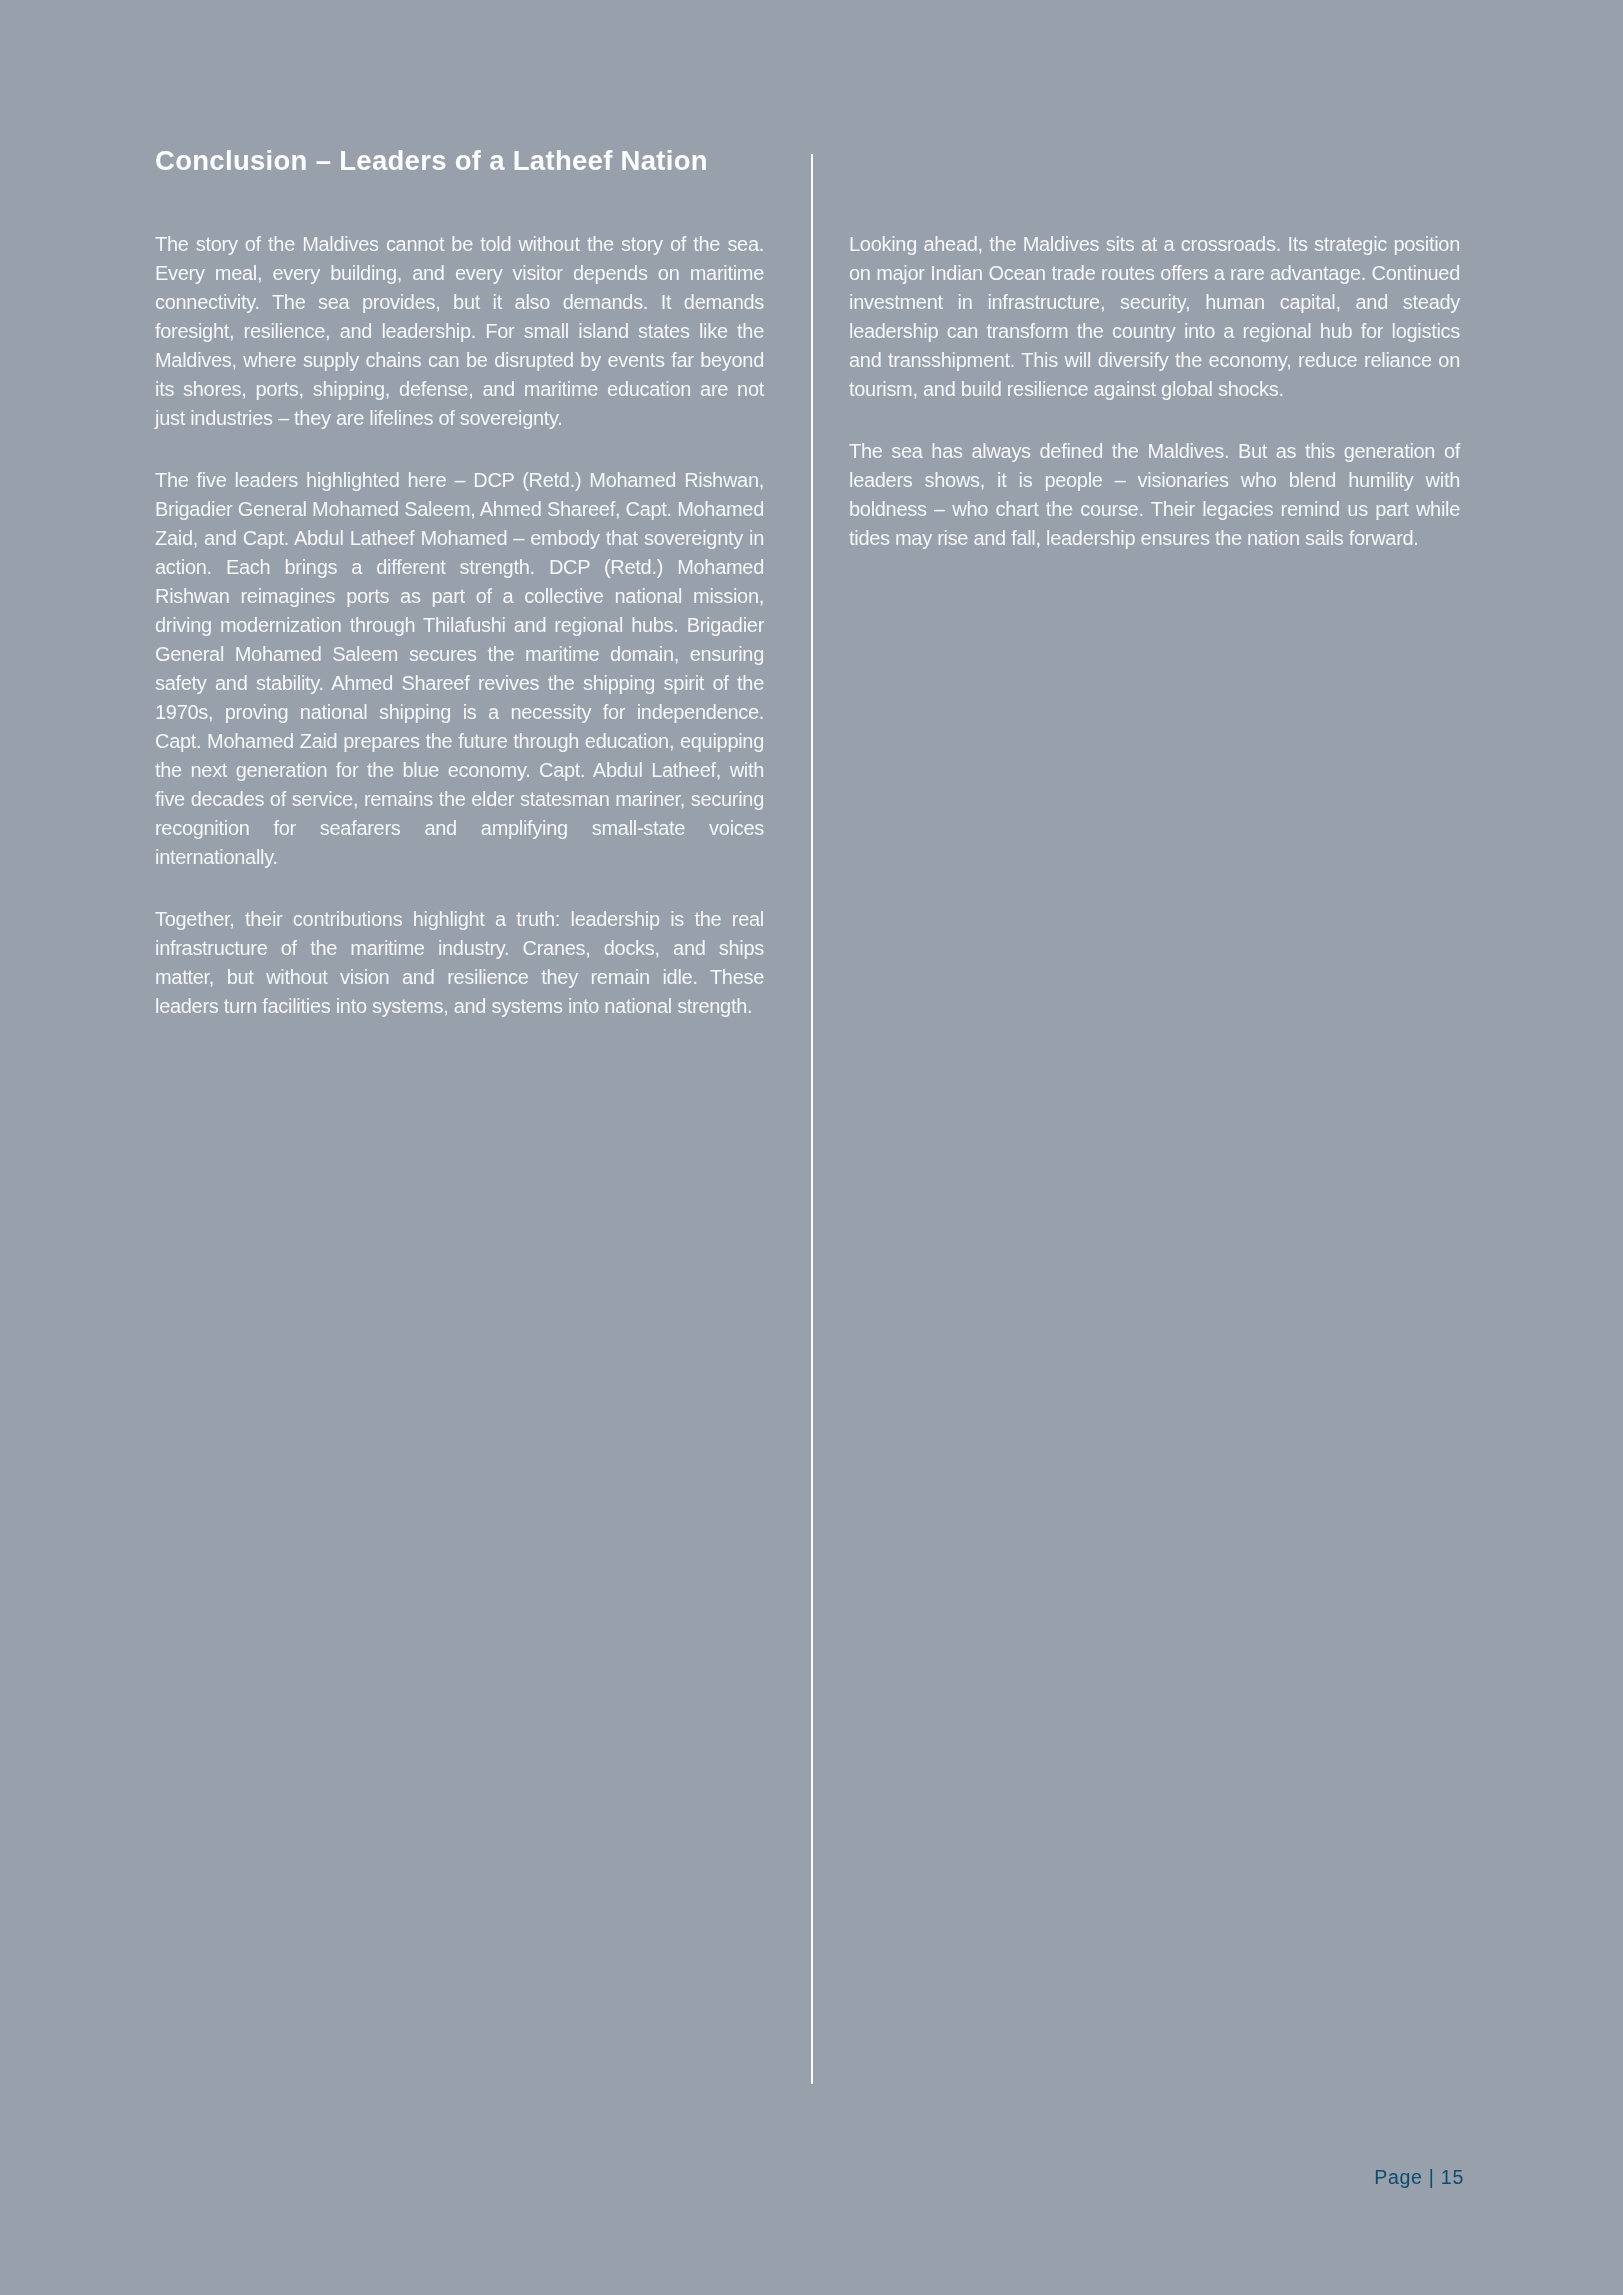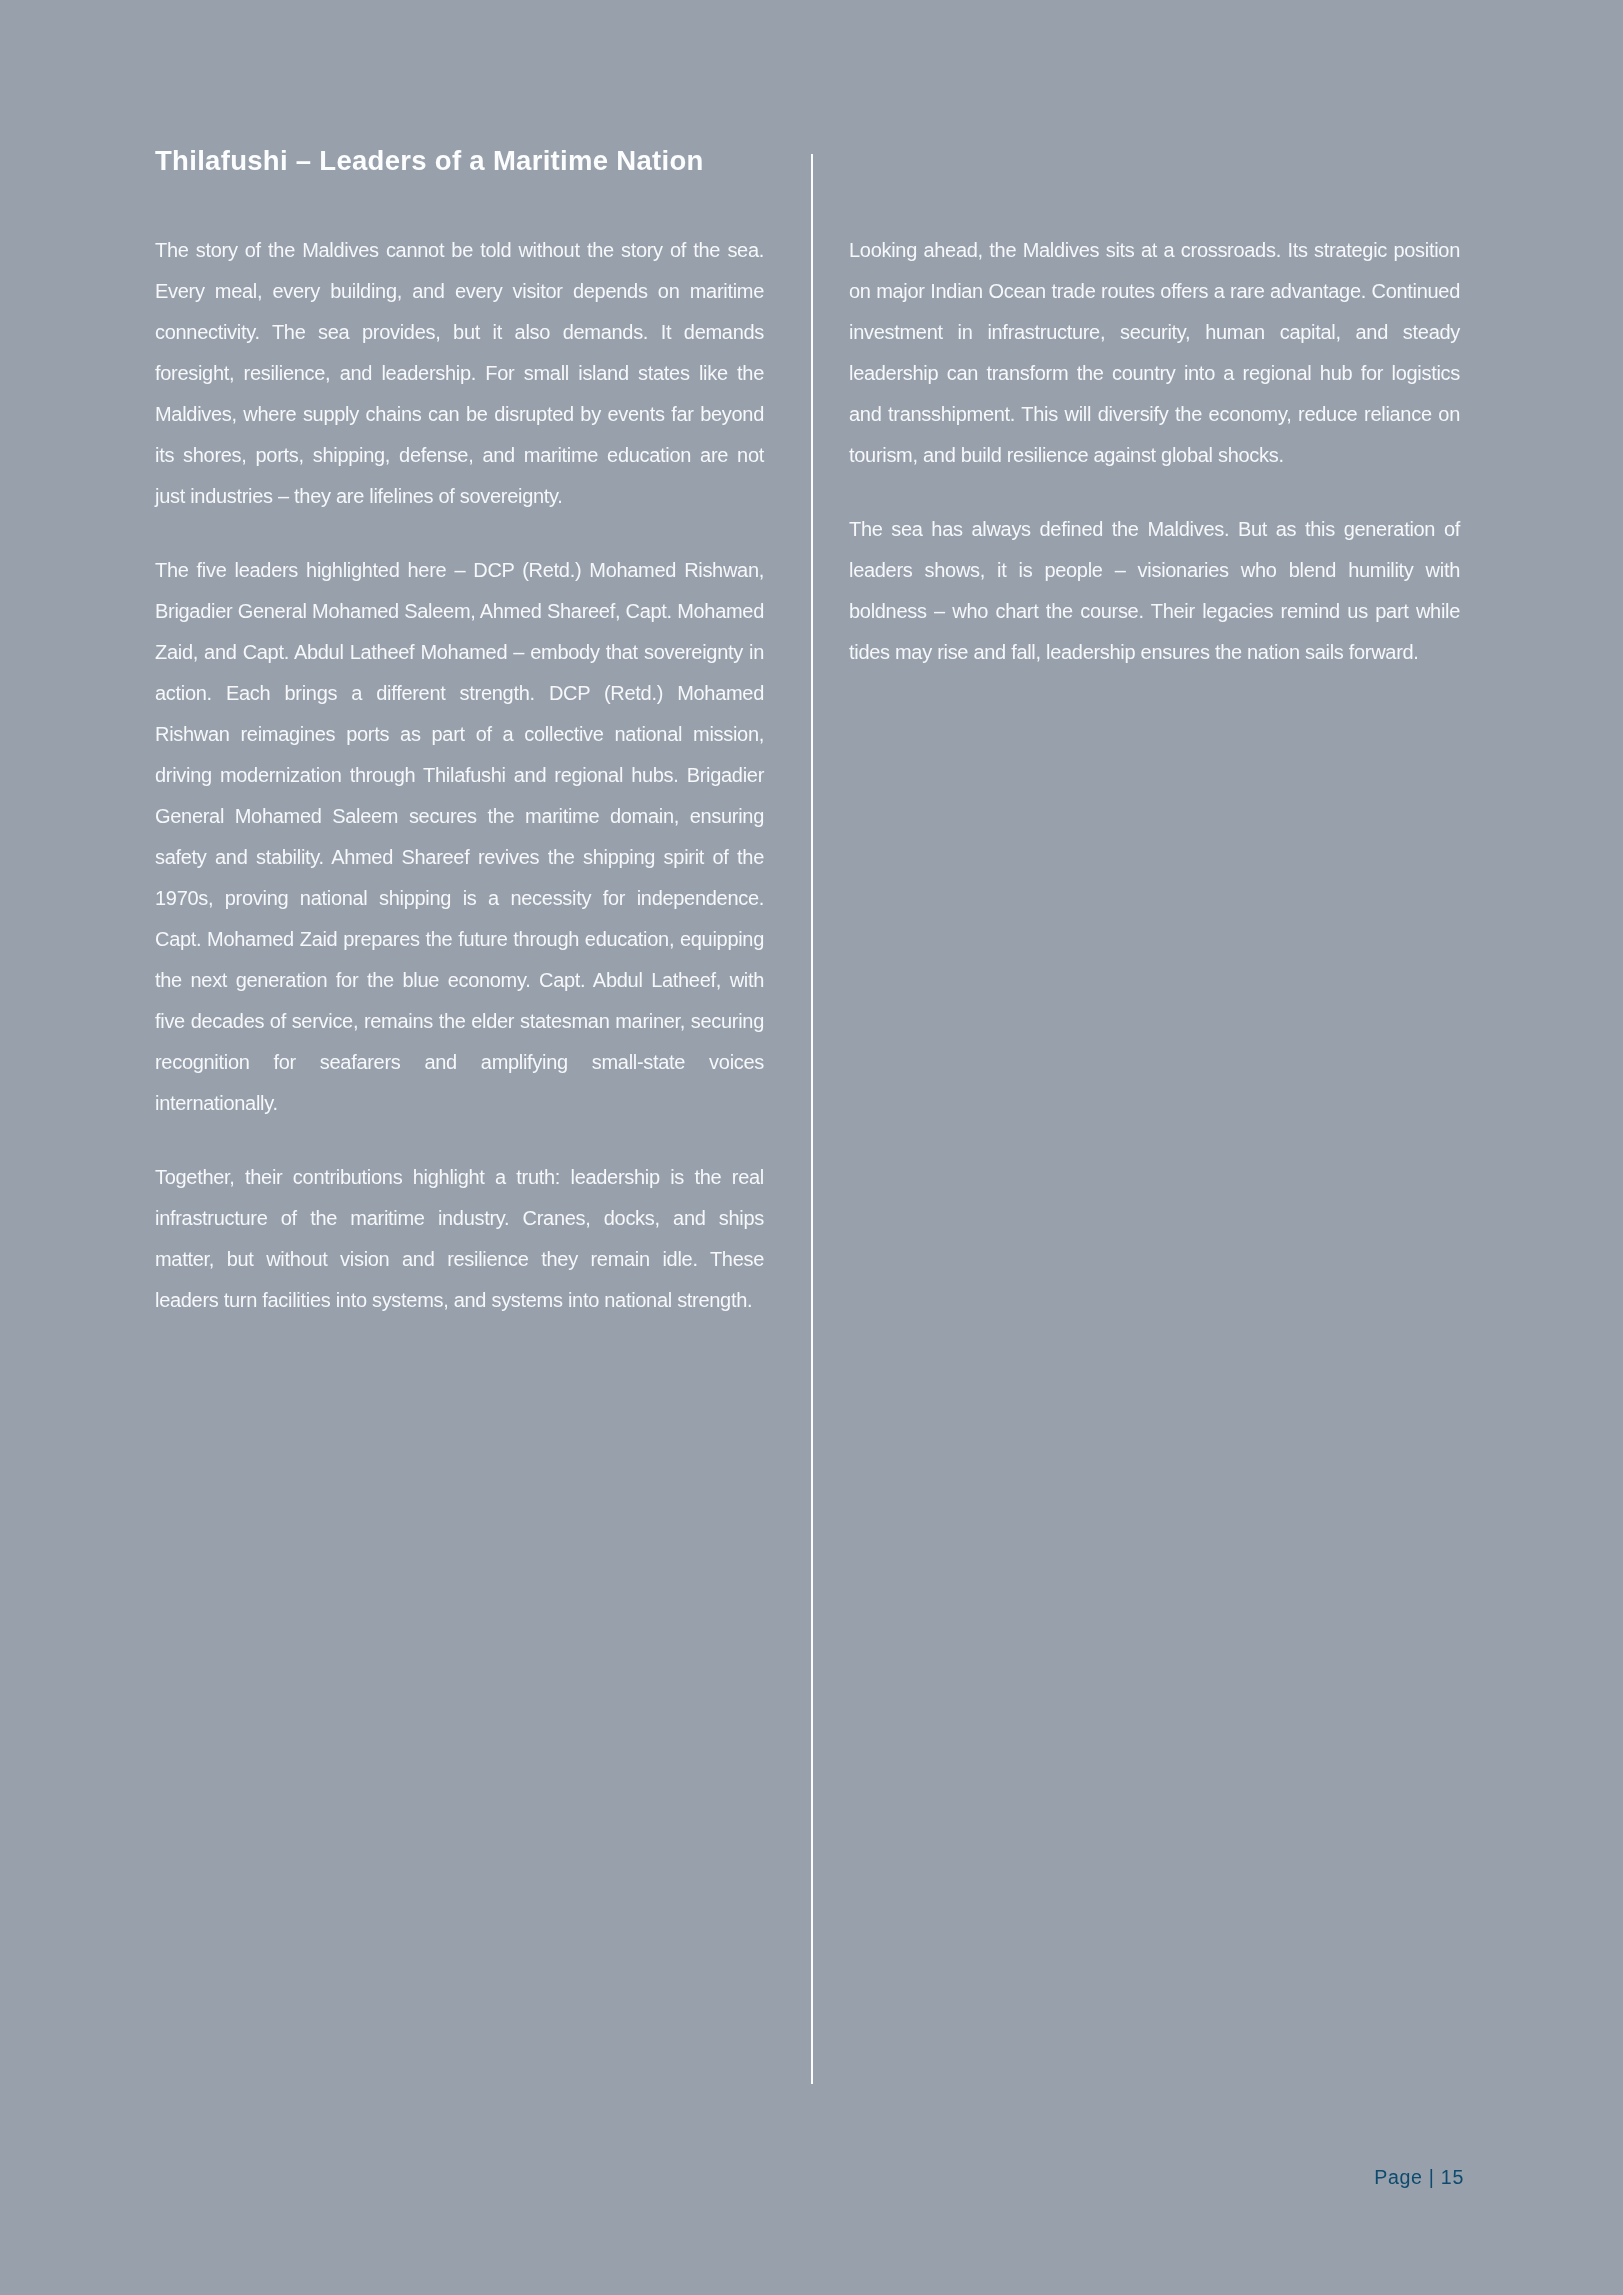--- a/index.html
+++ b/index.html
@@ -45,42 +45,42 @@
     left: 155px;
     width: 609px;
   }
   .col-right {
     left: 849px;
     width: 611px;
   }
   .col p {
     margin: 0 0 33px 0;
     font-size: 20px;
-    line-height: 41px;
+    line-height: 29px;
     letter-spacing: -0.3px;
     font-weight: 400;
     color: #F6F8FA;
     text-align: justify;
   }
   .page-number {
     position: absolute;
     right: 159px;
     top: 2166px;
     font-size: 19.6px;
     letter-spacing: 0.7px;
     color: #0c4a6e;
     white-space: nowrap;
   }
 </style>
 </head>
 <body>
 
 <div class="page">
 
-  <h1 class="title">Thilafushi – Leaders of a Maritime Nation</h1>
+  <h1 class="title">Conclusion – Leaders of a Latheef Nation</h1>
 
   <div class="divider"></div>
 
   <div class="col col-left">
     <p>The story of the Maldives cannot be told without the story of the sea. Every meal, every building, and every visitor depends on maritime connectivity. The sea provides, but it also demands. It demands foresight, resilience, and leadership. For small island states like the Maldives, where supply chains can be disrupted by events far beyond its shores, ports, shipping, defense, and maritime education are not just industries – they are lifelines of sovereignty.</p>
     <p>The five leaders highlighted here – DCP (Retd.) Mohamed Rishwan, Brigadier General Mohamed Saleem, Ahmed Shareef, Capt. Mohamed Zaid, and Capt. Abdul Latheef Mohamed – embody that sovereignty in action. Each brings a different strength. DCP (Retd.) Mohamed Rishwan reimagines ports as part of a collective national mission, driving modernization through Thilafushi and regional hubs. Brigadier General Mohamed Saleem secures the maritime domain, ensuring safety and stability. Ahmed Shareef revives the shipping spirit of the 1970s, proving national shipping is a necessity for independence. Capt. Mohamed Zaid prepares the future through education, equipping the next generation for the blue economy. Capt. Abdul Latheef, with five decades of service, remains the elder statesman mariner, securing recognition for seafarers and amplifying small-state voices internationally.</p>
     <p>Together, their contributions highlight a truth: leadership is the real infrastructure of the maritime industry. Cranes, docks, and ships matter, but without vision and resilience they remain idle. These leaders turn facilities into systems, and systems into national strength.</p>
   </div>
 
   <div class="col col-right">

